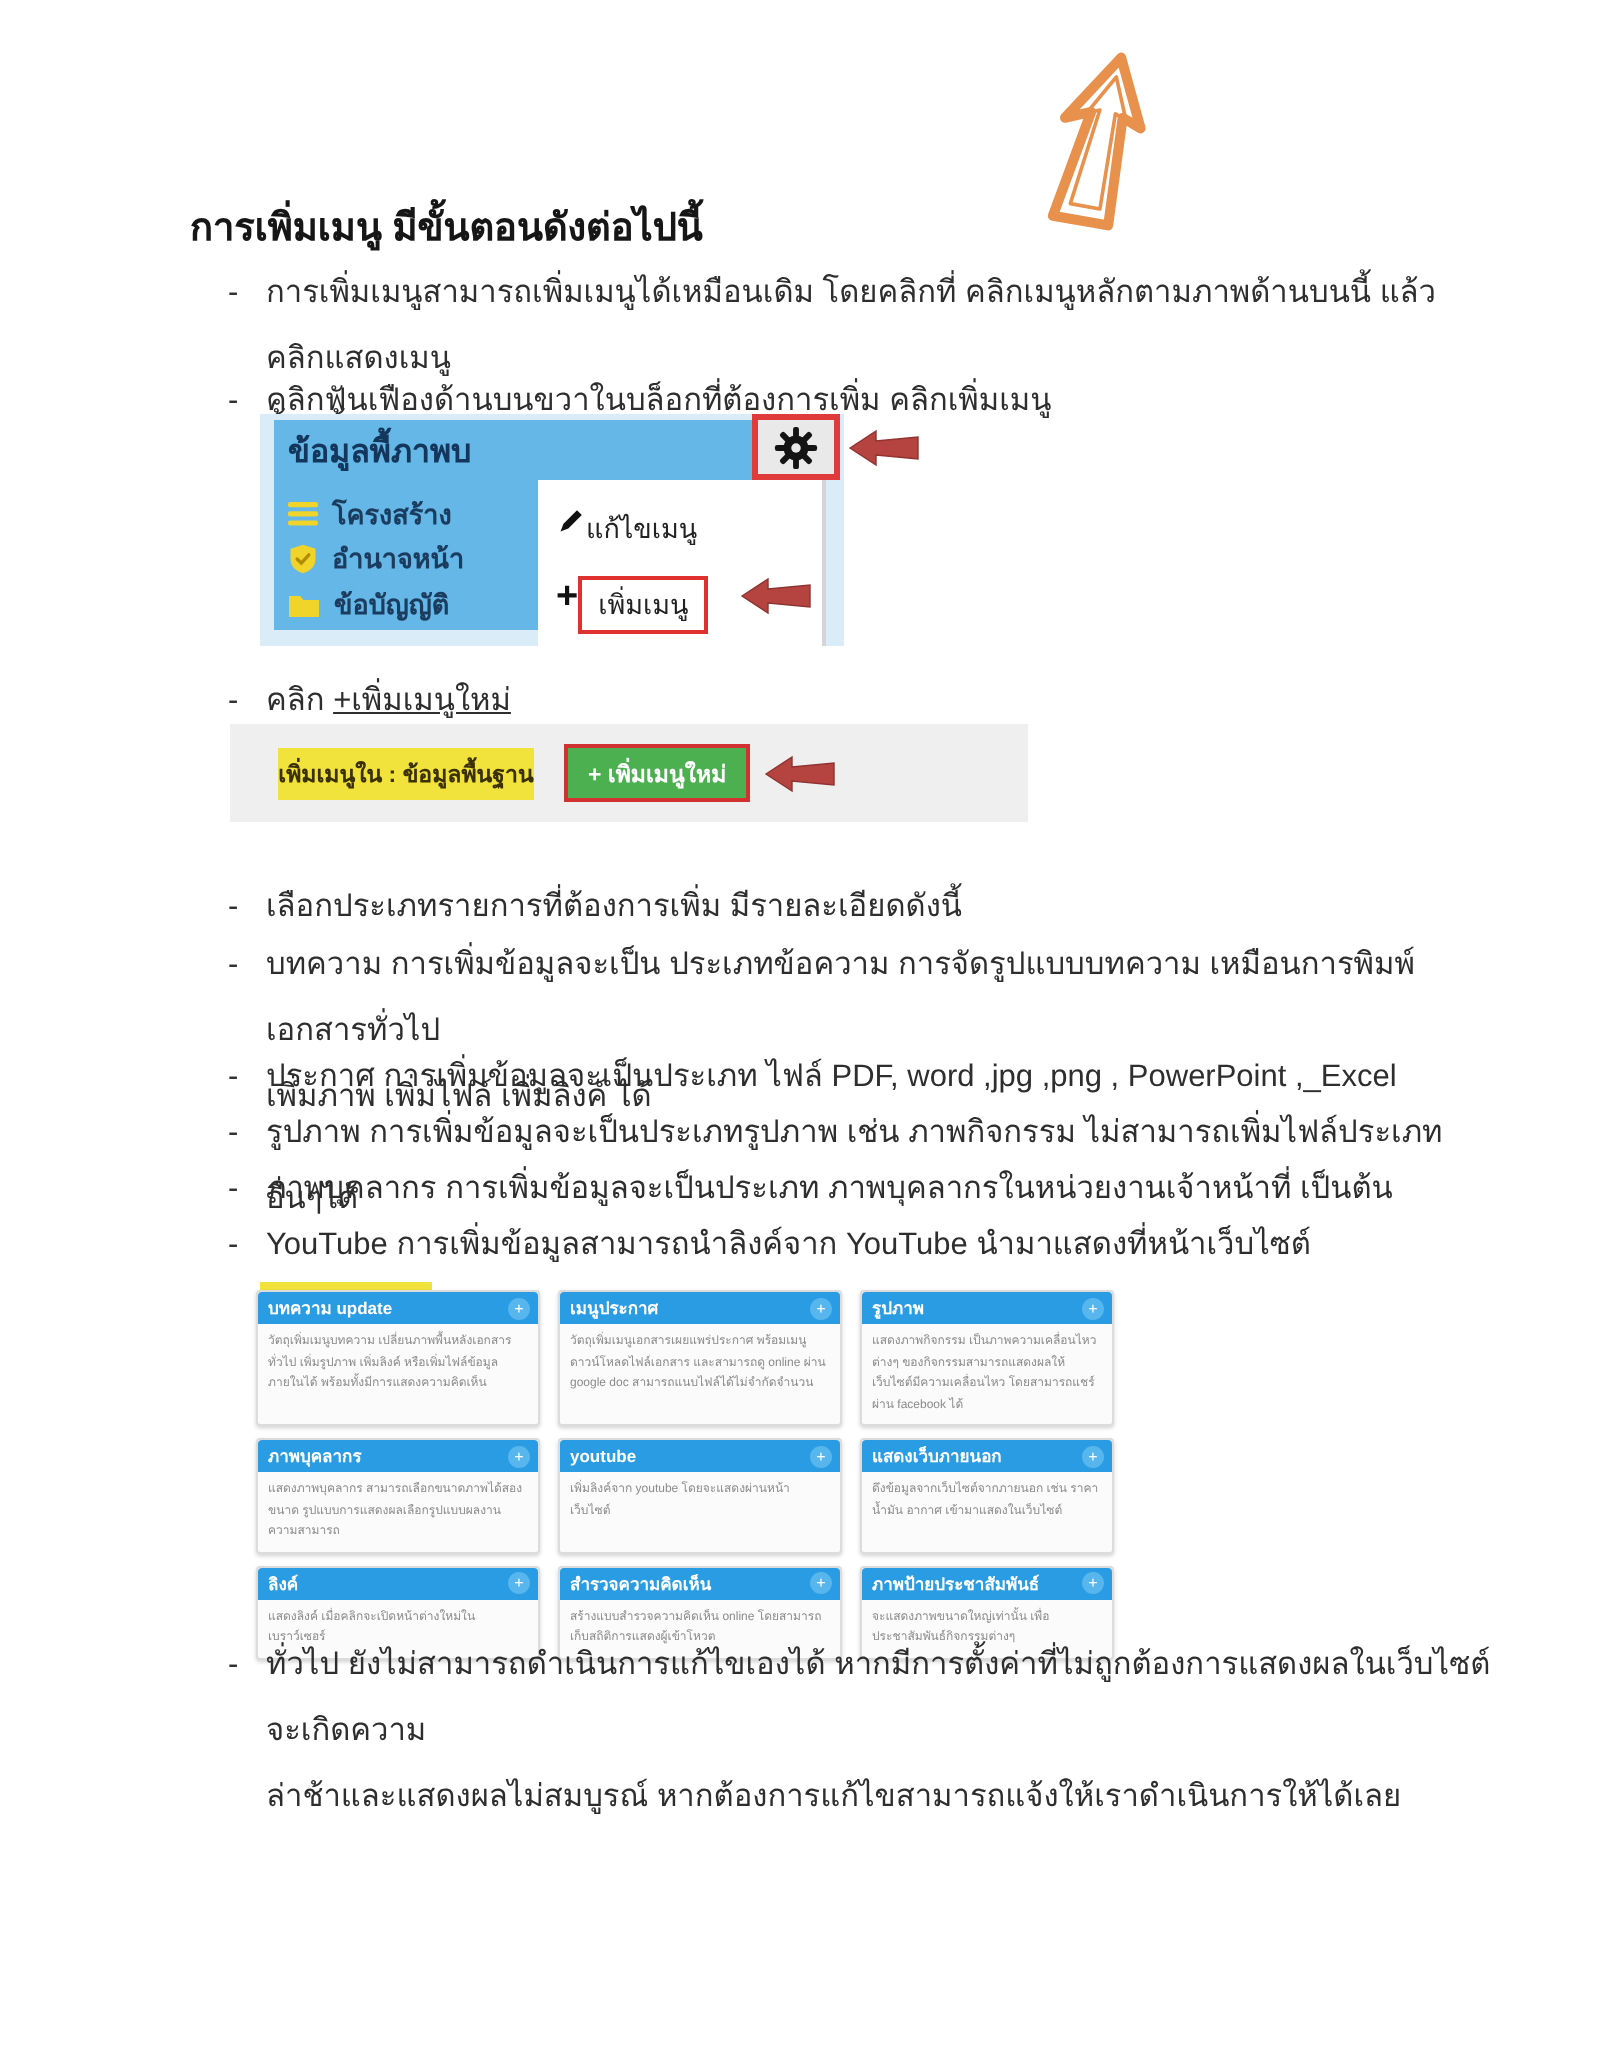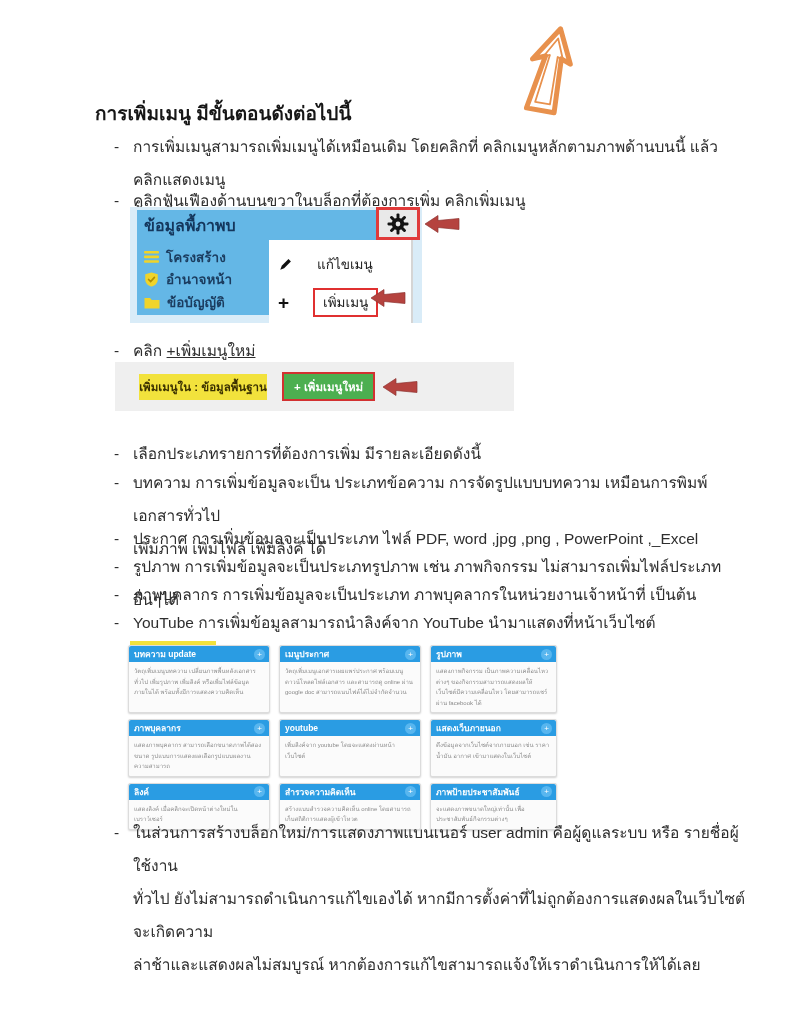--- a/index.html
+++ b/index.html
@@ -15,21 +15,21 @@
   .uline { text-decoration:underline; }
 
   
   .shot1 { left:130px; top:207px; width:332px; height:116px; }
   .shot1 .lightblue { position:absolute; left:0; top:0; width:292px; height:116px; background:#d9ecf8; }
   .shot1 .bluepanel { position:absolute; left:7px; top:3px; width:276px; height:105px; background:#64b7e6; }
   .shot1 .paneltitle { position:absolute; left:14px; top:6px; font-size:16px; font-weight:bold; color:#14365c; }
   .shot1 .gearbox { position:absolute; left:246px; top:0px; width:44px; height:33px; background:#e9e9e9; border:3px solid #e03a3a; display:flex; align-items:center; justify-content:center; }
   .menuitem { position:absolute; left:14px; display:flex; align-items:center; gap:7px; font-size:13.5px; font-weight:bold; color:#1b3c5f; }
   .dropdown { position:absolute; left:139px; top:33px; width:144px; height:83px; background:#ffffff; border-right:2px solid #d5d5d5; }
-  .dd-row { position:absolute; display:flex; align-items:center; gap:24px; font-size:13.5px; color:#222; }
+  .dd-row { position:absolute; display:flex; gap:0; font-size:13.5px; color:#222; }
   .addbox { border:2.5px solid #e03030; padding:1px 8px 2px 8px; }
   .redarrow { position:absolute; }
 
   
   .shot2 { left:115px; top:362px; width:399px; height:49px; background:#efefef; }
   .ylabel { position:absolute; left:24px; top:12px; width:128px; height:26px; background:#f2e23c;
             font-size:11.5px; font-weight:bold; color:#3a3000; display:flex; align-items:center; justify-content:center; }
   .greenbtn { position:absolute; left:167px; top:10px; height:29px; padding:0 10px; background:#4caf50;
               border:2.5px solid #d23131; color:#ffffff; font-size:11.5px; font-weight:bold;
               display:flex; align-items:center; justify-content:center; }
@@ -261,18 +261,17 @@
       <div class="chead">
         <span class="ctitle">ภาพป้ายประชาสัมพันธ์</span>
         <span class="cplus">+</span>
       </div>
       <div class="cbody">จะแสดงภาพขนาดใหญ่เท่านั้น เพื่อประชาสัมพันธ์กิจกรรมต่างๆ</div>
     </div>
   </div>
 
   <div class="bullet" style="left:133px; top:816px; width:615px;">
     <span class="dash">-</span>
-    <div>ในส่วนการสร้างบล็อกใหม่/การแสดงภาพแบนเนอร์ user admin คือผู้ดูแลระบบ หรือ รายชื่อผู้ใช้งาน</div>
     <div>ทั่วไป ยังไม่สามารถดำเนินการแก้ไขเองได้ หากมีการตั้งค่าที่ไม่ถูกต้องการแสดงผลในเว็บไซต์จะเกิดความ</div>
     <div>ล่าช้าและแสดงผลไม่สมบูรณ์ หากต้องการแก้ไขสามารถแจ้งให้เราดำเนินการให้ได้เลย</div>
   </div>
 
 </div>
 
 </body></html>

